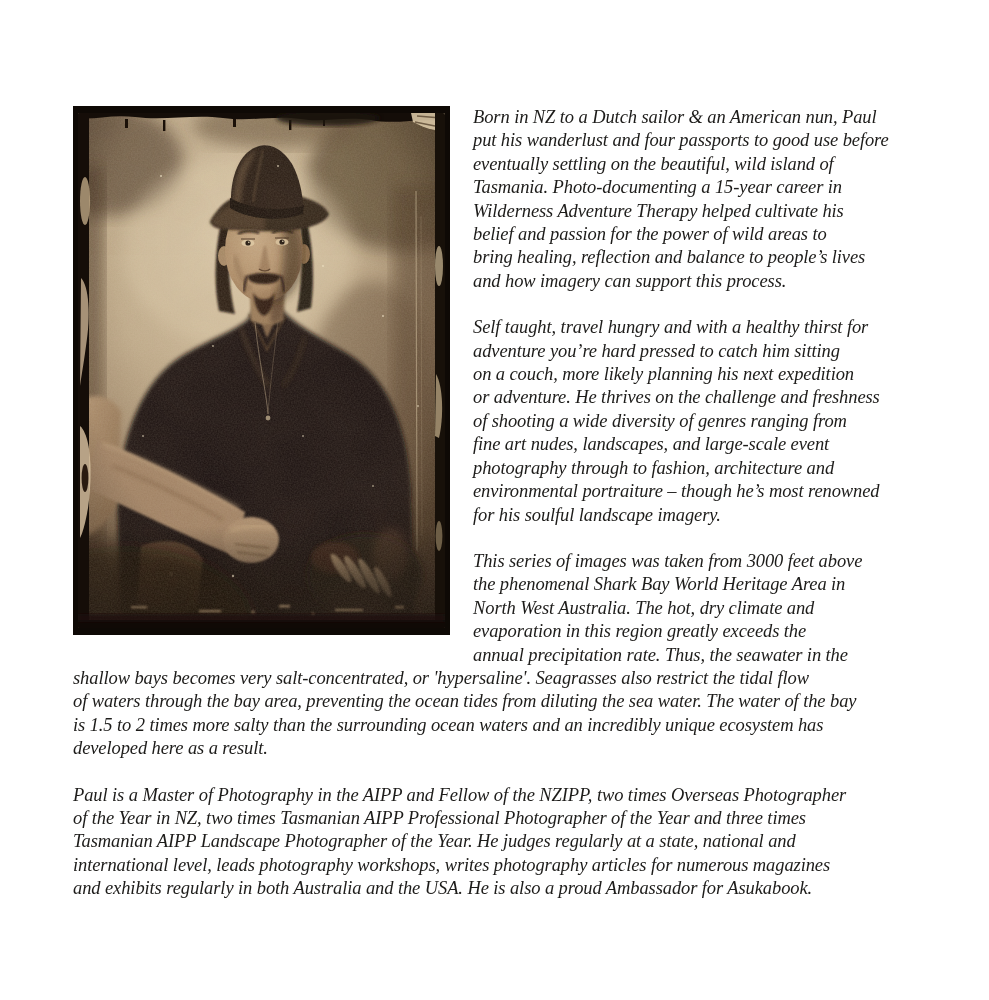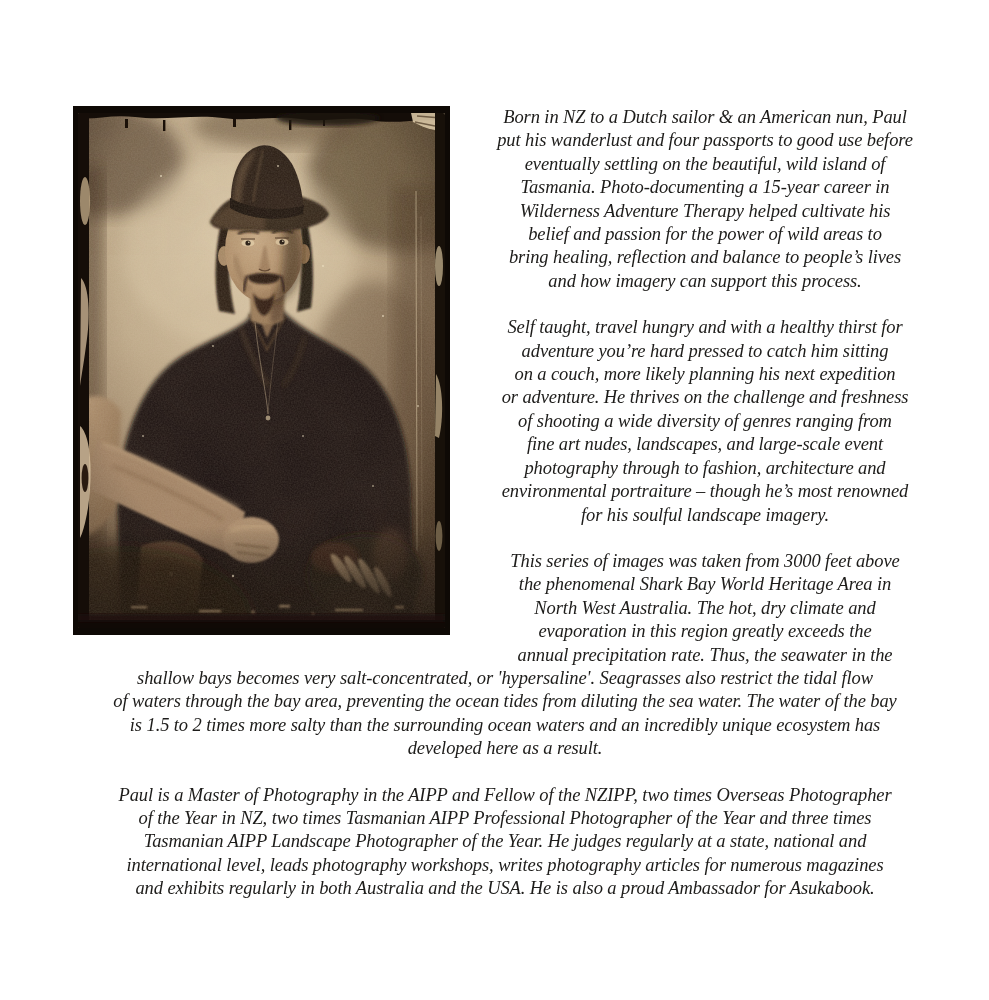--- a/index.html
+++ b/index.html
@@ -4,21 +4,20 @@
 <style>
   html,body{margin:0;padding:0;background:#ffffff;}
   .page{
     position:relative;
     width:989px;height:1000px;
     background:#ffffff;
     overflow:hidden;
     box-sizing:border-box;
     padding:106px 52px 9px 73px;
     font-family:"Liberation Serif", serif;
-    text-align:center;
   }
   .photo{
     float:left;
     width:377px;height:529px;
     margin:0 23px 25px 0;
     padding:0;
     display:block;
   }
   .photo svg{display:block;width:377px;height:529px;}
   p.bio{

